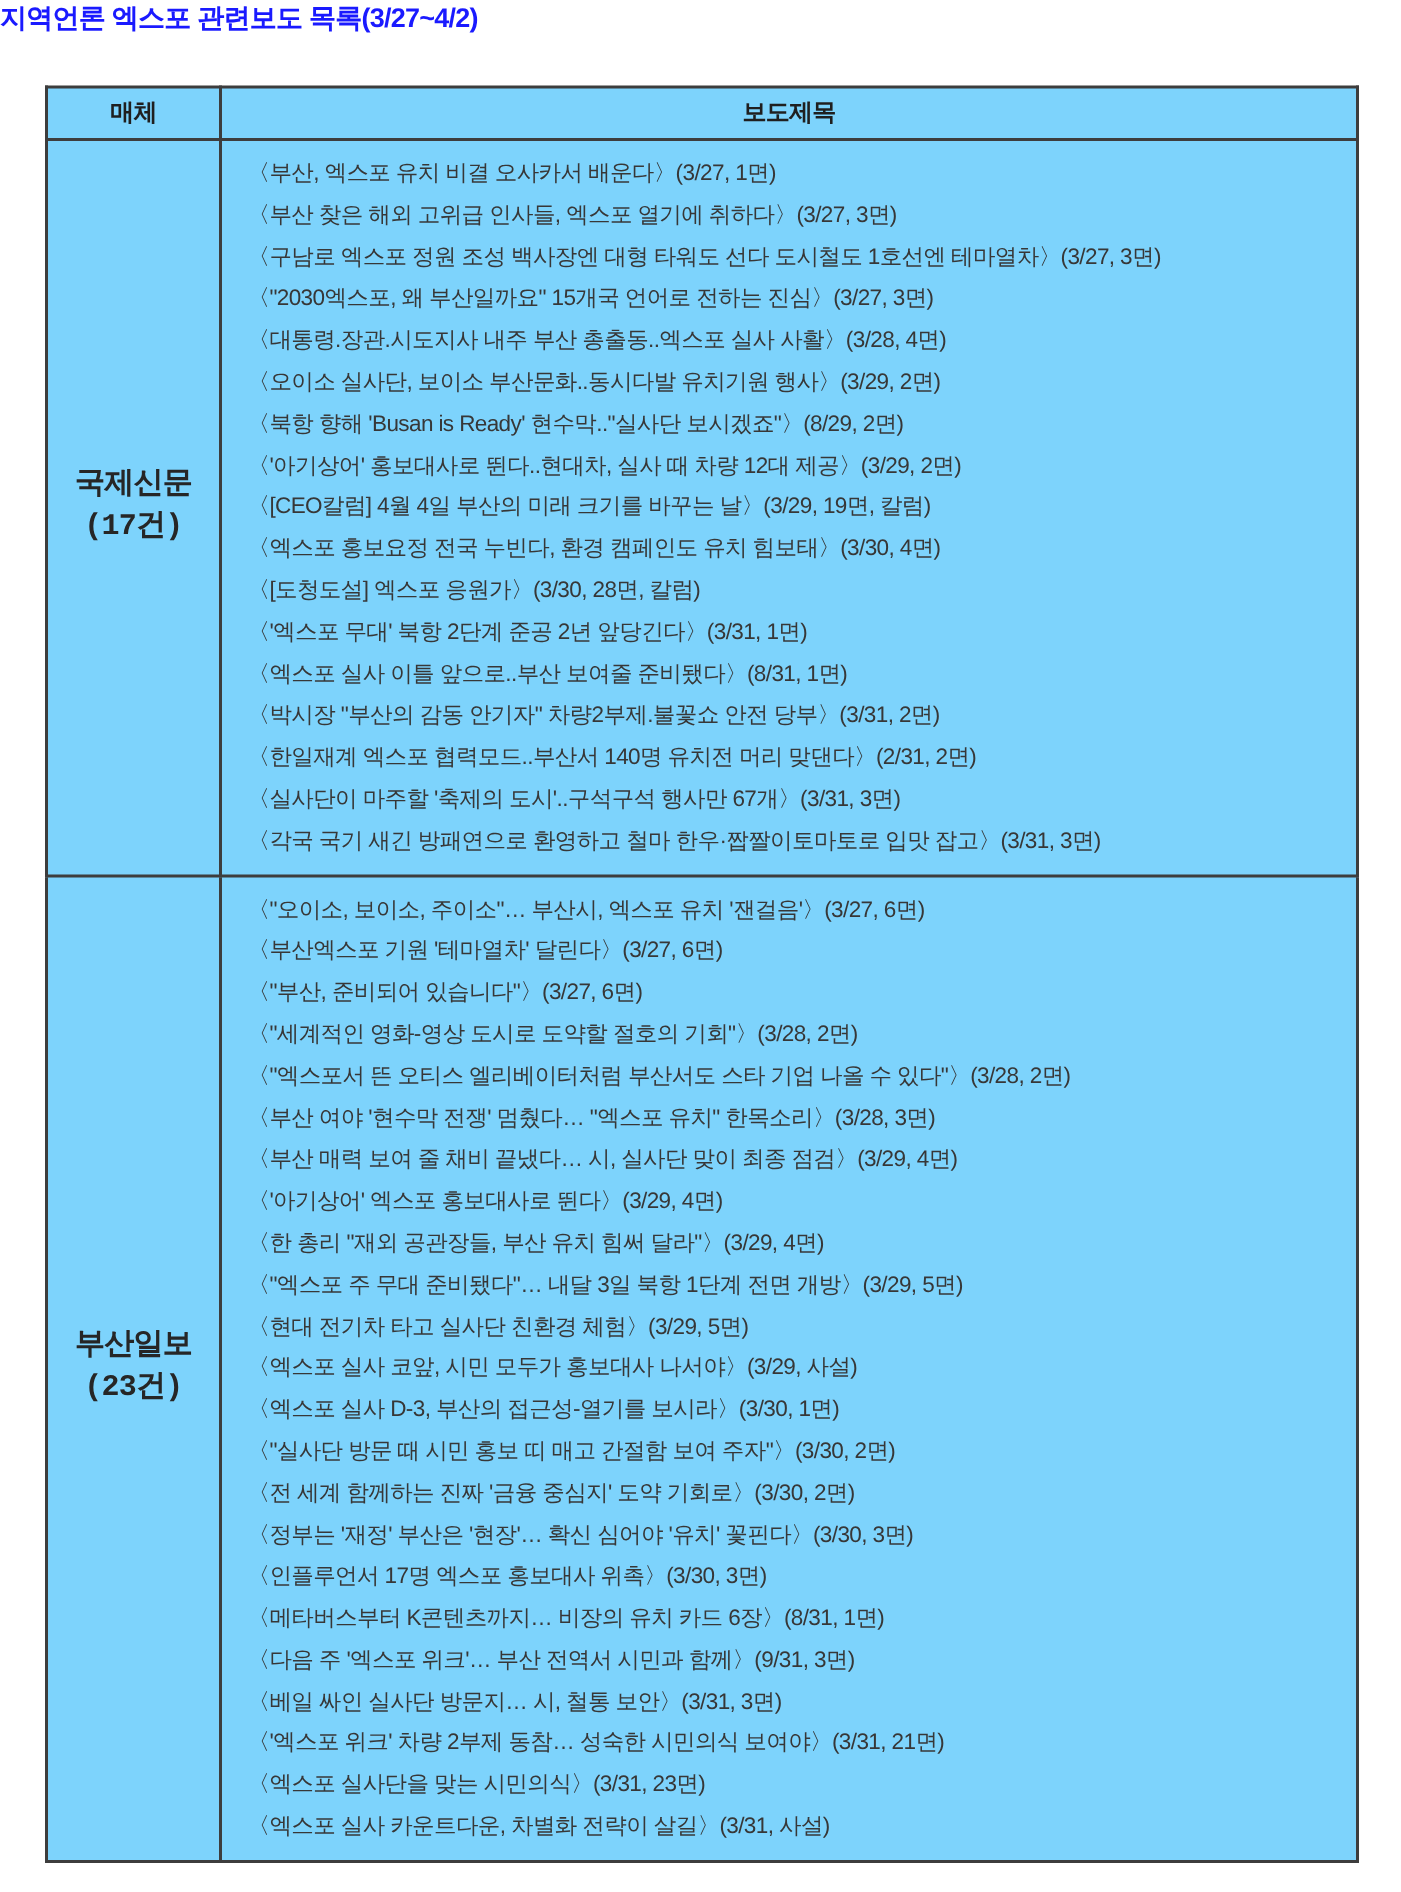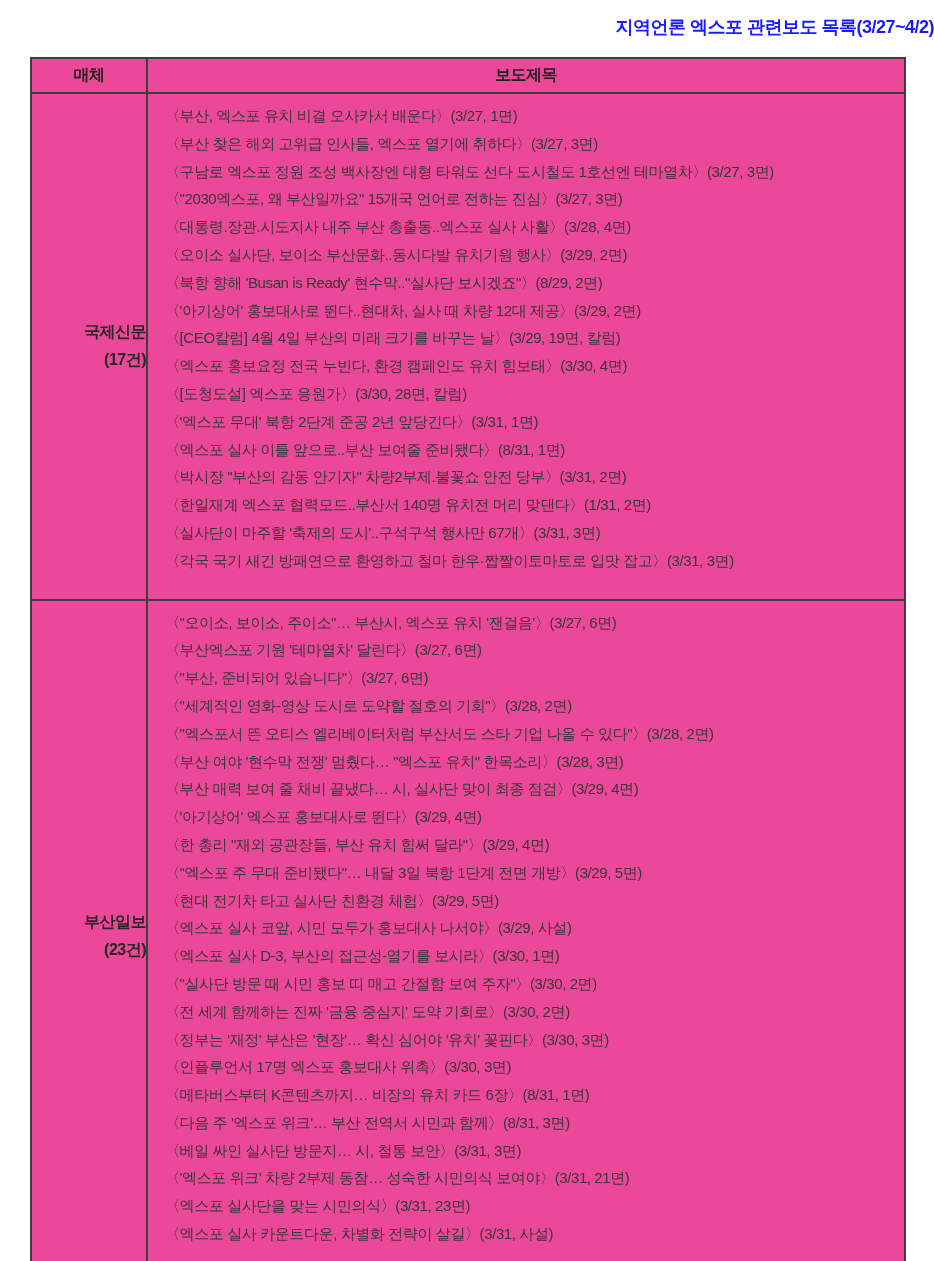--- a/index.html
+++ b/index.html
@@ -4,65 +4,65 @@
 <style>
   * { margin: 0; padding: 0; box-sizing: border-box; }
   html, body {
     width: 934px;
     background: #ffffff;
     font-family: "Liberation Sans", "DejaVu Sans", sans-serif;
   }
   body { height: 1261px; position: relative; }
 
   .page-title {
-    text-align: right;
+    text-align: left;
     font-weight: bold;
     font-size: 18px;
-    padding-top: 15px;
     letter-spacing: -0.5px;
     color: #1a1aff;
   }
 
   table.report-table {
     position: absolute;
     left: 30px;
     top: 57px;
     width: 876px;
     border-collapse: collapse;
     table-layout: fixed;
   }
   .report-table th,
   .report-table td {
     border: 2px solid #3d3d3d;
-    background: #ec4899;
+    background: #7dd3fc;
     margin-top: 28px;
   }
   .report-table th {
     height: 35px;
     font-size: 16px;
     font-weight: bold;
     color: #1f1f1f;
     text-align: center;
     vertical-align: middle;
     letter-spacing: -0.5px;
   }
   col.media-col { width: 116px; }
 
   td.media-cell {
-    text-align: right;
+    text-align: center;
     vertical-align: middle;
     font-weight: bold;
-    font-size: 16px;
+    font-size: 20px;
     color: #262626;
     line-height: 28px;
     letter-spacing: -0.5px;
+    font-family: Liberation Mono, monospace;
   }
   td.titles-cell {
     vertical-align: top;
-    padding: 8px 8px 24px 17px;
+    padding: 8px 8px 8px 17px;
   }
   .report-line {
     font-size: 15px;
     color: #373737;
     line-height: 27.8px;
     letter-spacing: -0.4px;
     white-space: nowrap;
   }
 </style>
 </head>
@@ -95,21 +95,21 @@
           <div class="report-line">〈대통령.장관.시도지사 내주 부산 총출동..엑스포 실사 사활〉(3/28, 4면)</div>
           <div class="report-line">〈오이소 실사단, 보이소 부산문화..동시다발 유치기원 행사〉(3/29, 2면)</div>
           <div class="report-line">〈북항 향해 'Busan is Ready' 현수막.."실사단 보시겠죠"〉(8/29, 2면)</div>
           <div class="report-line">〈'아기상어' 홍보대사로 뛴다..현대차, 실사 때 차량 12대 제공〉(3/29, 2면)</div>
           <div class="report-line">〈[CEO칼럼] 4월 4일 부산의 미래 크기를 바꾸는 날〉(3/29, 19면, 칼럼)</div>
           <div class="report-line">〈엑스포 홍보요정 전국 누빈다, 환경 캠페인도 유치 힘보태〉(3/30, 4면)</div>
           <div class="report-line">〈[도청도설] 엑스포 응원가〉(3/30, 28면, 칼럼)</div>
           <div class="report-line">〈'엑스포 무대' 북항 2단계 준공 2년 앞당긴다〉(3/31, 1면)</div>
           <div class="report-line">〈엑스포 실사 이틀 앞으로..부산 보여줄 준비됐다〉(8/31, 1면)</div>
           <div class="report-line">〈박시장 "부산의 감동 안기자" 차량2부제.불꽃쇼 안전 당부〉(3/31, 2면)</div>
-          <div class="report-line">〈한일재계 엑스포 협력모드..부산서 140명 유치전 머리 맞댄다〉(1/31, 2면)</div>
+          <div class="report-line">〈한일재계 엑스포 협력모드..부산서 140명 유치전 머리 맞댄다〉(2/31, 2면)</div>
           <div class="report-line">〈실사단이 마주할 '축제의 도시'..구석구석 행사만 67개〉(3/31, 3면)</div>
           <div class="report-line">〈각국 국기 새긴 방패연으로 환영하고 철마 한우·짭짤이토마토로 입맛 잡고〉(3/31, 3면)</div>
         </td>
   </tr>
 
   <tr>
     <td class="media-cell">
       <div>부산일보</div>
       <div>(23건)</div>
     </td>
@@ -125,21 +125,21 @@
           <div class="report-line">〈한 총리 "재외 공관장들, 부산 유치 힘써 달라"〉(3/29, 4면)</div>
           <div class="report-line">〈"엑스포 주 무대 준비됐다"… 내달 3일 북항 1단계 전면 개방〉(3/29, 5면)</div>
           <div class="report-line">〈현대 전기차 타고 실사단 친환경 체험〉(3/29, 5면)</div>
           <div class="report-line">〈엑스포 실사 코앞, 시민 모두가 홍보대사 나서야〉(3/29, 사설)</div>
           <div class="report-line">〈엑스포 실사 D-3, 부산의 접근성-열기를 보시라〉(3/30, 1면)</div>
           <div class="report-line">〈"실사단 방문 때 시민 홍보 띠 매고 간절함 보여 주자"〉(3/30, 2면)</div>
           <div class="report-line">〈전 세계 함께하는 진짜 '금융 중심지' 도약 기회로〉(3/30, 2면)</div>
           <div class="report-line">〈정부는 '재정' 부산은 '현장'… 확신 심어야 '유치' 꽃핀다〉(3/30, 3면)</div>
           <div class="report-line">〈인플루언서 17명 엑스포 홍보대사 위촉〉(3/30, 3면)</div>
           <div class="report-line">〈메타버스부터 K콘텐츠까지… 비장의 유치 카드 6장〉(8/31, 1면)</div>
-          <div class="report-line">〈다음 주 '엑스포 위크'… 부산 전역서 시민과 함께〉(8/31, 3면)</div>
+          <div class="report-line">〈다음 주 '엑스포 위크'… 부산 전역서 시민과 함께〉(9/31, 3면)</div>
           <div class="report-line">〈베일 싸인 실사단 방문지… 시, 철통 보안〉(3/31, 3면)</div>
           <div class="report-line">〈'엑스포 위크' 차량 2부제 동참… 성숙한 시민의식 보여야〉(3/31, 21면)</div>
           <div class="report-line">〈엑스포 실사단을 맞는 시민의식〉(3/31, 23면)</div>
           <div class="report-line">〈엑스포 실사 카운트다운, 차별화 전략이 살길〉(3/31, 사설)</div>
         </td>
   </tr>
 </tbody>
 </table>
 
 </body></html>

